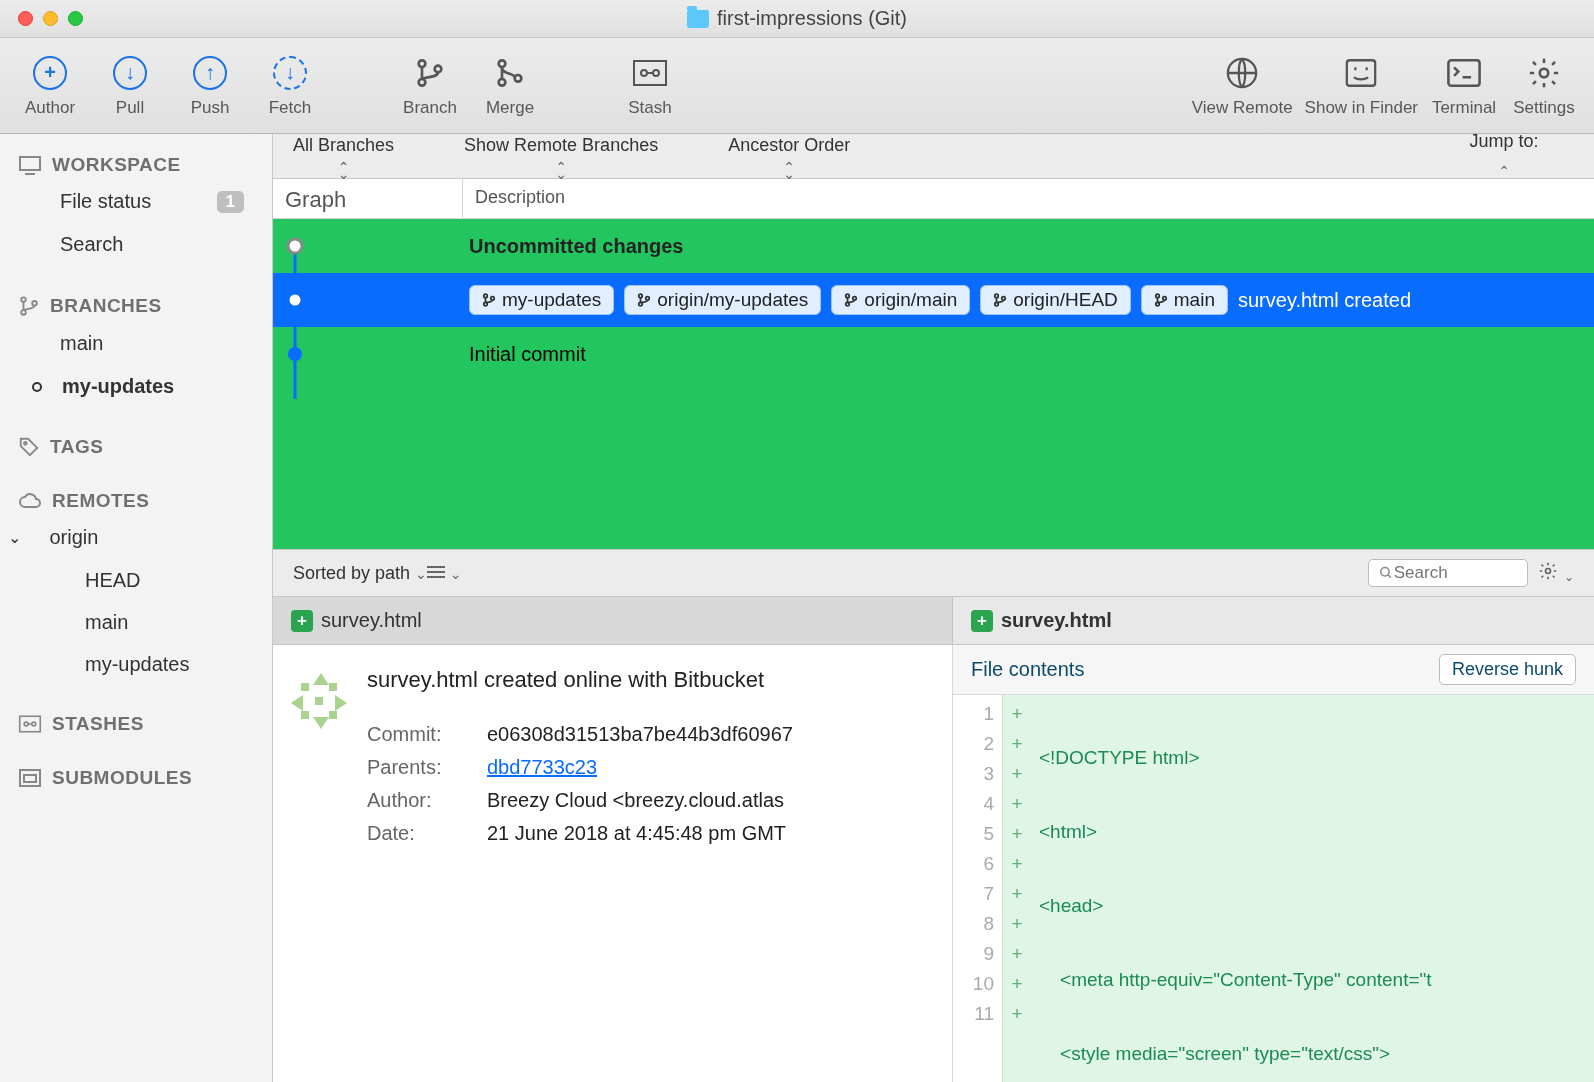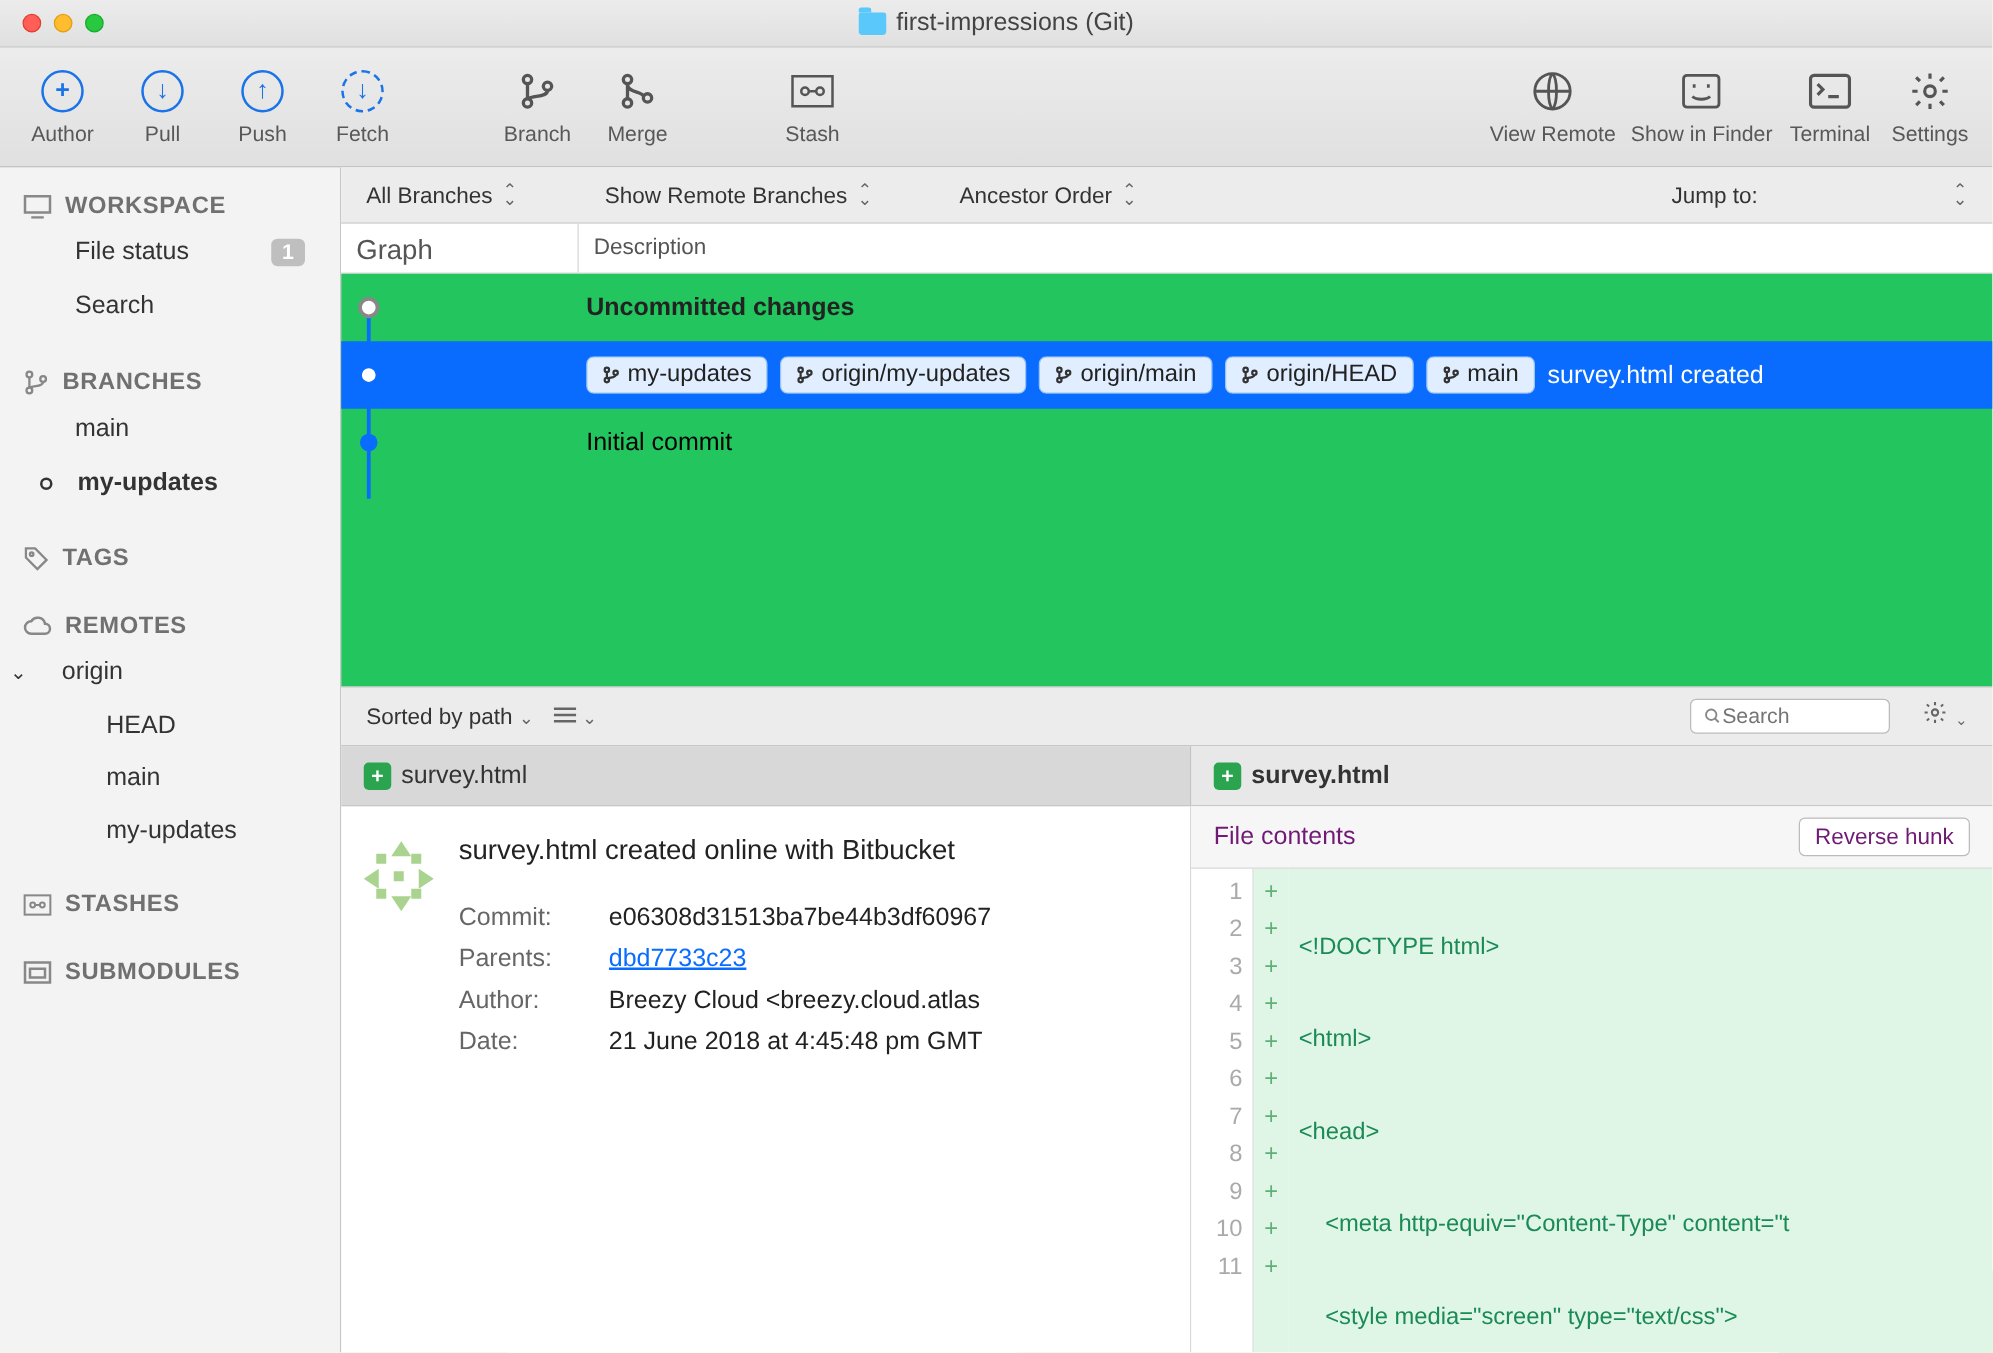--- a/index.html
+++ b/index.html
@@ -33,41 +33,41 @@
 .sb-item.selected { background:#dcdcdc; }
 .sb-item.bold { font-weight:700; }
 .sb-item .bullet { width:10px; height:10px; border:2px solid #333; border-radius:50%; margin-left:-28px; margin-right:12px;}
 .sb-badge { background:#bfbfbf; color:#fff; border-radius:5px; padding:1px 9px; font-size:17px; font-weight:700; margin-left:auto; margin-right:10px;}
 .sb-sub-item { padding-left: 85px; font-size:20px; color:#333; cursor:pointer; height:42px; display:flex; align-items:center;}
 .disclosure { display:inline-block; margin-left:-40px; margin-right:20px; font-size:16px;}
 
 .main { flex:1; display:flex; flex-direction:column; background:#fff; }
 
 .filter-bar { height:45px; background:#ececec; border-bottom:1px solid #c7c7c7; display:flex; align-items:center; padding:0 20px; gap:70px; font-size:18px; color:#333; }
-.filter-item { display:flex; align-items:center; gap:8px; cursor:pointer; }
+.filter-item { display:flex; align-items:center; gap:8px; cursor:pointer;flex-direction:column; }
 .chev-ud { font-size:14px; color:#666; display:flex; flex-direction:column; line-height:7px; }
 
 .columns-head { height:40px; display:flex; border-bottom:1px solid #d7d7d7; background:#fff; }
 .col-graph { width:190px; padding:8px 12px; font-size:22px; color:#555; border-right:1px solid #d7d7d7;}
 .col-desc { flex:1; padding:8px 12px; font-size:18px; color:#555; }
 
 .commit-list { flex: 0 0 auto; background:#22c55e; }
 .commit-row { height:54px; display:flex; align-items:center; }
 .commit-row.uncommitted { font-weight:700; font-size:21px; color:#222; }
 .commit-row.selected { background:#0a6cff; color:#fff; }
 .graph-col { width:190px; height:100%; position:relative; }
 .desc-col { flex:1; display:flex; align-items:center; gap:10px; padding-left:6px; font-size:20px; overflow:hidden;}
 
 .branch-tag { background:#d6e8ff; border:1px solid #9cc4f6; border-radius:6px; padding:3px 12px; font-size:19px; color:#222; display:flex; align-items:center; gap:6px;}
 .commit-row.selected .branch-tag { background:#e1eeff; }
 .branch-tag svg { flex-shrink:0; }
 .commit-msg { white-space:nowrap; font-size:20px; }
 
 
-.detail-bar { height:48px; background:#ececec; border-top:1px solid #c7c7c7; border-bottom:1px solid #c7c7c7; display:flex; align-items:center; padding:0 20px; gap:16px; font-size:18px; color:#333; }
+.detail-bar { height:48px; background:#ececec; border-top:1px solid #c7c7c7; border-bottom:1px solid #c7c7c7; display:flex; align-items:center; padding:0 20px; font-size:18px; color:#333; }
 .sort-chev { font-size:14px; color:#666; }
 .search-box { margin-left:auto; display:flex; align-items:center; background:#fff; border:1px solid #bbb; border-radius:5px; padding:3px 10px; width:160px; }
 .search-box input { border:none; outline:none; font-size:17px; width:100%; background:transparent;}
 .gear-right { margin-left:10px; color:#666; font-size:20px; cursor:pointer; }
 
 .file-tab-row { height:48px; background:#e8e8e8; border-bottom:1px solid #c7c7c7; display:flex; }
 .file-tab { display:flex; align-items:center; gap:8px; padding:0 18px; font-size:20px; color:#333; background:#e8e8e8; }
 .file-tab.dark { background:#d8d8d8; border-right:1px solid #c2c2c2;}
 .plus-badge { width:22px; height:22px; background:#2aa44f; border-radius:4px; color:#fff; display:flex; align-items:center; justify-content:center; font-weight:bold; font-size:17px;}
 
@@ -86,21 +86,21 @@
 .avatar-shape .s1{top:10px;left:10px;} .avatar-shape .s2{top:10px;right:10px;}
 .avatar-shape .s3{bottom:10px;left:10px;} .avatar-shape .s4{bottom:10px;right:10px;}
 .avatar-shape .c{position:absolute;top:24px;left:24px;width:8px;height:8px;background:#a9d38f;}
 
 .commit-title {font-size:22px; color:#222; margin-bottom:30px;}
 .meta-table { display:grid; grid-template-columns: 120px 1fr; row-gap:10px; font-size:20px; }
 .meta-label { text-align:left; color:#666; padding-right:10px;}
 .meta-value { color:#222; overflow:hidden; white-space:nowrap; }
 .meta-value a { color:#0a6cff; text-decoration:underline; cursor:pointer;}
 
-.file-contents-head { height:50px; background:#f6f6f6; border-bottom:1px solid #d7d7d7; display:flex; align-items:center; padding:0 18px; font-size:20px; color:#701a75; }
+.file-contents-head { height:50px; background:#f6f6f6; border-bottom:1px solid #d7d7d7; display:flex; align-items:center; padding:0 18px; font-size:20px; color:#0c4a6e; }
 .rev-hunk { margin-left:auto; border:1px solid #bbb; border-radius:5px; padding:4px 12px; font-size:18px; background:#fff; cursor:pointer;}
 
 .code-area { flex:1; overflow:hidden; display:flex; font-family: Menlo, Consolas, monospace; font-size:19px; }
 .gutter { width:50px; background:#fff; border-right:1px solid #d7d7d7; text-align:right; color:#aaa; padding:4px 8px 0 0;}
 .gutter div { height:30px; line-height:30px;}
 .plus-col { width:28px; background:#dff5e6; color:#5faf76; padding-top:4px; text-align:center;}
 .plus-col div { height:30px; line-height:30px;}
 .code-lines { flex:1; background:#dff5e6; color:#1a8a56; padding:4px 0 0 8px; white-space:pre; overflow:hidden;}
 .code-lines div { height:30px; line-height:30px;}
 </style>

